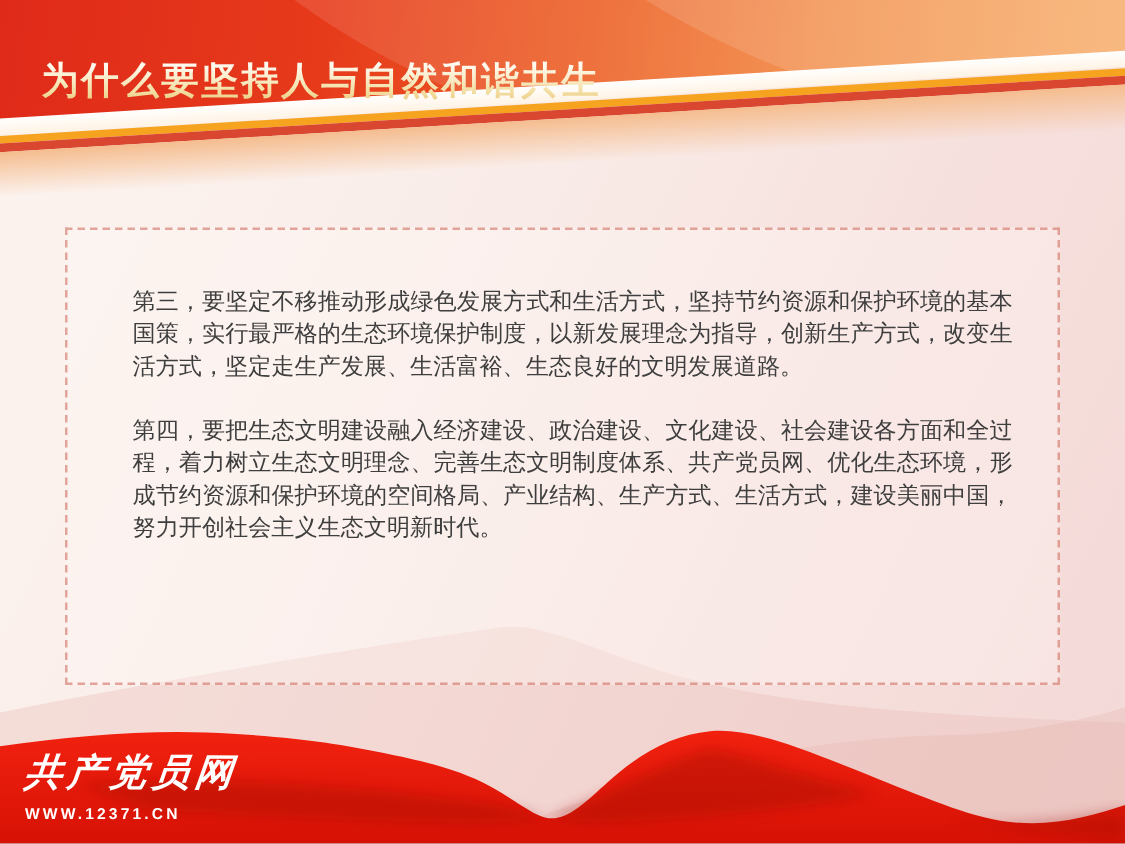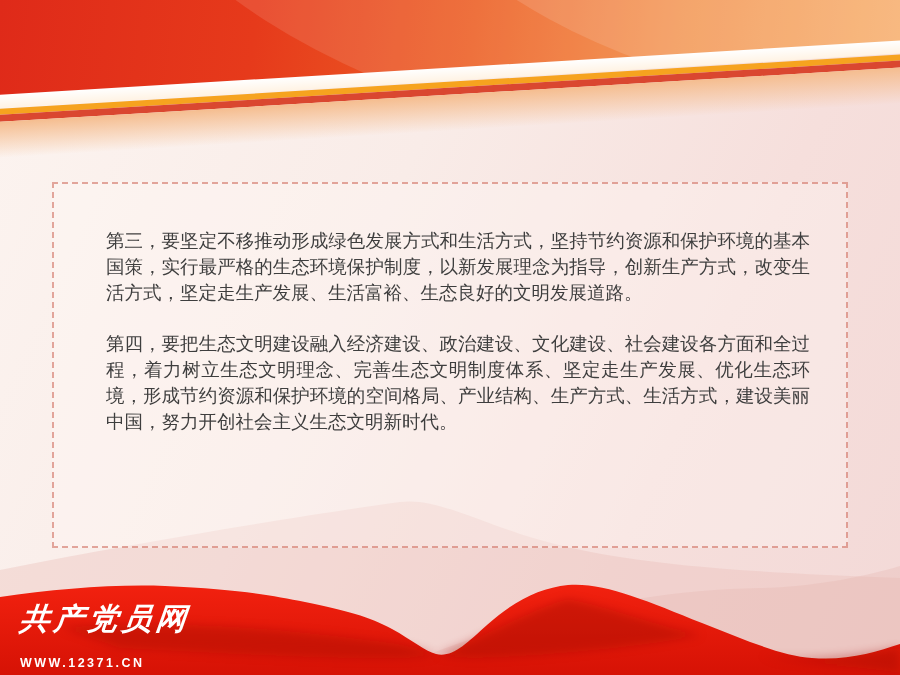--- a/index.html
+++ b/index.html
@@ -48,21 +48,21 @@
   }
   
   .ribbon{position:absolute;left:0;bottom:0;width:900px;height:120px;z-index:6;}
   
   .logo{position:absolute;left:20px;top:604px;z-index:7;color:#ffffff;}
   .logo-cn{
     font-size:30px;font-weight:bold;font-style:italic;letter-spacing:4px;
     transform:skewX(-6deg);white-space:nowrap;line-height:1;
   }
   .logo-url{
-    font-size:12.5px;font-weight:bold;letter-spacing:2.5px;margin-top:22px;
+    font-size:12.5px;font-weight:bold;letter-spacing:2.5px;margin-top:10px;
     font-family:"Liberation Sans",sans-serif;white-space:nowrap;
   }
 </style>
 </head>
 <body>
 
 <div class="slide">
 
   <svg class="mountains" viewBox="0 0 900 205" preserveAspectRatio="none">
     <path d="M0,100 C140,72 300,46 400,32 C430,28 462,44 520,64 C600,90 700,101 900,108 L900,205 L0,205 Z" fill="#e9bdb7" opacity="0.38"></path>
@@ -75,24 +75,25 @@
       <div class="sheen sheen-2"></div>
     </div>
     <div class="swoosh">
       <div class="stripe-white"></div>
       <div class="stripe-gold"></div>
       <div class="stripe-red"></div>
       <div class="stripe-peach"></div>
     </div>
   </div>
 
+  <div class="slide-title">为什么要坚持人与自然和谐共生</div>
 
   <div class="content-box">
     <p>第三，要坚定不移推动形成绿色发展方式和生活方式，坚持节约资源和保护环境的基本国策，实行最严格的生态环境保护制度，以新发展理念为指导，创新生产方式，改变生活方式，坚定走生产发展、生活富裕、生态良好的文明发展道路。</p>
-    <p>第四，要把生态文明建设融入经济建设、政治建设、文化建设、社会建设各方面和全过程，着力树立生态文明理念、完善生态文明制度体系、坚定走生产发展、优化生态环境，形成节约资源和保护环境的空间格局、产业结构、生产方式、生活方式，建设美丽中国，努力开创社会主义生态文明新时代。</p>
+    <p>第四，要把生态文明建设融入经济建设、政治建设、文化建设、社会建设各方面和全过程，着力树立生态文明理念、完善生态文明制度体系、共产党员网、优化生态环境，形成节约资源和保护环境的空间格局、产业结构、生产方式、生活方式，建设美丽中国，努力开创社会主义生态文明新时代。</p>
   </div>
 
   <svg class="ribbon" viewBox="0 0 900 120" preserveAspectRatio="none">
     <defs>
       <linearGradient id="redgrad" x1="0" y1="0" x2="0" y2="1">
         <stop offset="0" stop-color="#f2210f"></stop>
         <stop offset="1" stop-color="#d61205"></stop>
       </linearGradient>
       <filter id="soft" x="-30%" y="-30%" width="160%" height="160%">
         <feGaussianBlur stdDeviation="5"></feGaussianBlur>

